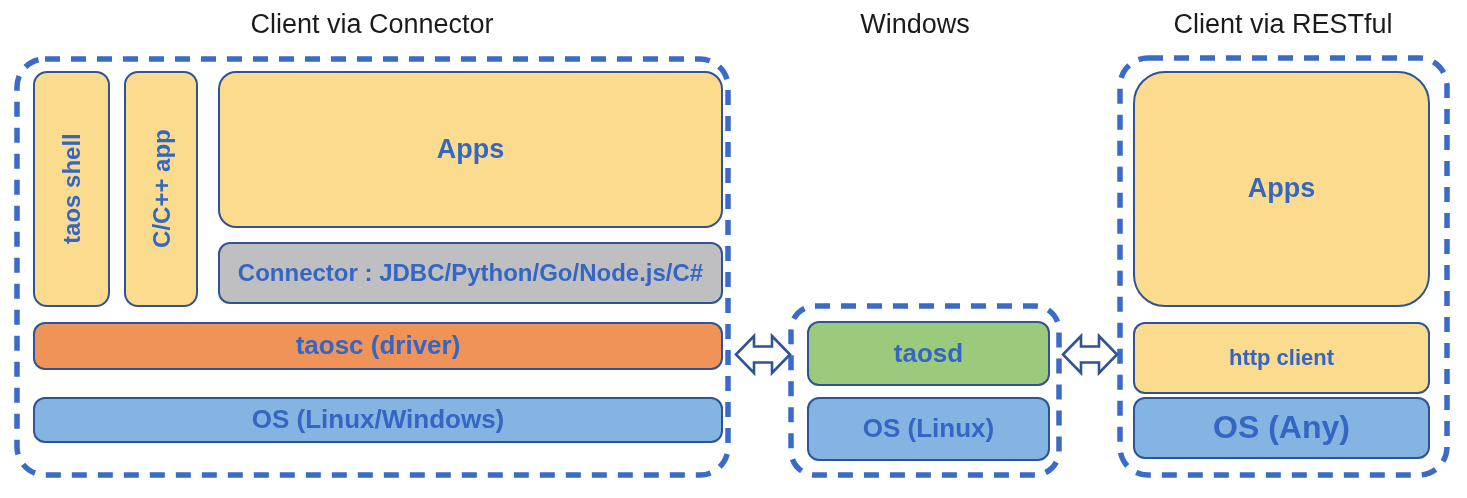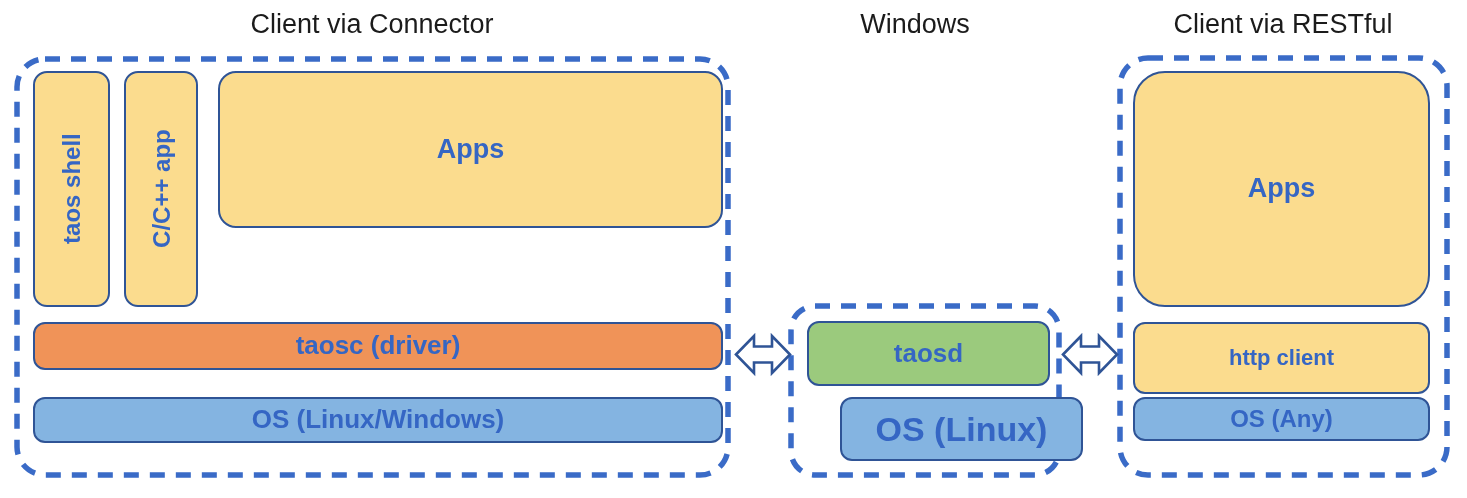--- a/index.html
+++ b/index.html
@@ -26,24 +26,24 @@
   .gray{background:#bfbfc2;}
 
   .box-taos-shell{left:33px;top:71px;width:77px;height:236px;border-radius:14px;}
   .box-cpp-app{left:124px;top:71px;width:74px;height:236px;border-radius:14px;}
   .vert span{transform:rotate(-90deg);white-space:nowrap;font-size:24px;}
   .box-apps{left:218px;top:71px;width:505px;height:157px;border-radius:18px;font-size:27px;}
   .box-connector{left:218px;top:242px;width:505px;height:62px;border-radius:12px;font-size:24px;}
   .box-taosc{left:33px;top:322px;width:690px;height:48px;border-radius:12px;font-size:26px;}
   .box-os-left{left:33px;top:397px;width:690px;height:46px;border-radius:12px;font-size:26px;}
   .box-taosd{left:807px;top:321px;width:243px;height:65px;border-radius:12px;font-size:26px;}
-  .box-os-server{left:807px;top:397px;width:243px;height:64px;border-radius:12px;font-size:34px;margin-left:33px;}
+  .box-os-server{left:807px;top:397px;width:243px;height:64px;border-radius:12px;font-size:26px;}
   .box-apps-restful{left:1133px;top:71px;width:297px;height:236px;border-radius:32px;font-size:27px;}
   .box-http-client{left:1133px;top:322px;width:297px;height:72px;border-radius:12px;font-size:22px;}
-  .box-os-any{left:1133px;top:397px;width:297px;height:44px;border-radius:12px;font-size:24px;}
+  .box-os-any{left:1133px;top:397px;width:297px;height:62px;border-radius:12px;font-size:32px;}
 </style>
 </head>
 <body>
 
 <div class="stage">
 
   <div class="title" style="left:372px;">Client via Connector</div>
   <div class="title" style="left:915px;">Windows</div>
   <div class="title" style="left:1283px;">Client via RESTful</div>
 
@@ -58,20 +58,23 @@
   </svg>
 
   <div class="box yellow vert box-taos-shell">
     <span>taos shell</span>
   </div>
   <div class="box yellow vert box-cpp-app">
     <span>C/C++ app</span>
   </div>
   <div class="box yellow box-apps">
     <span>Apps</span>
+  </div>
+  <div class="box gray box-connector">
+    <span>Connector : JDBC/Python/Go/Node.js/C#</span>
   </div>
   <div class="box orange box-taosc">
     <span>taosc (driver)</span>
   </div>
   <div class="box blue box-os-left">
     <span>OS (Linux/Windows)</span>
   </div>
 
   <div class="box green box-taosd">
     <span>taosd</span>

